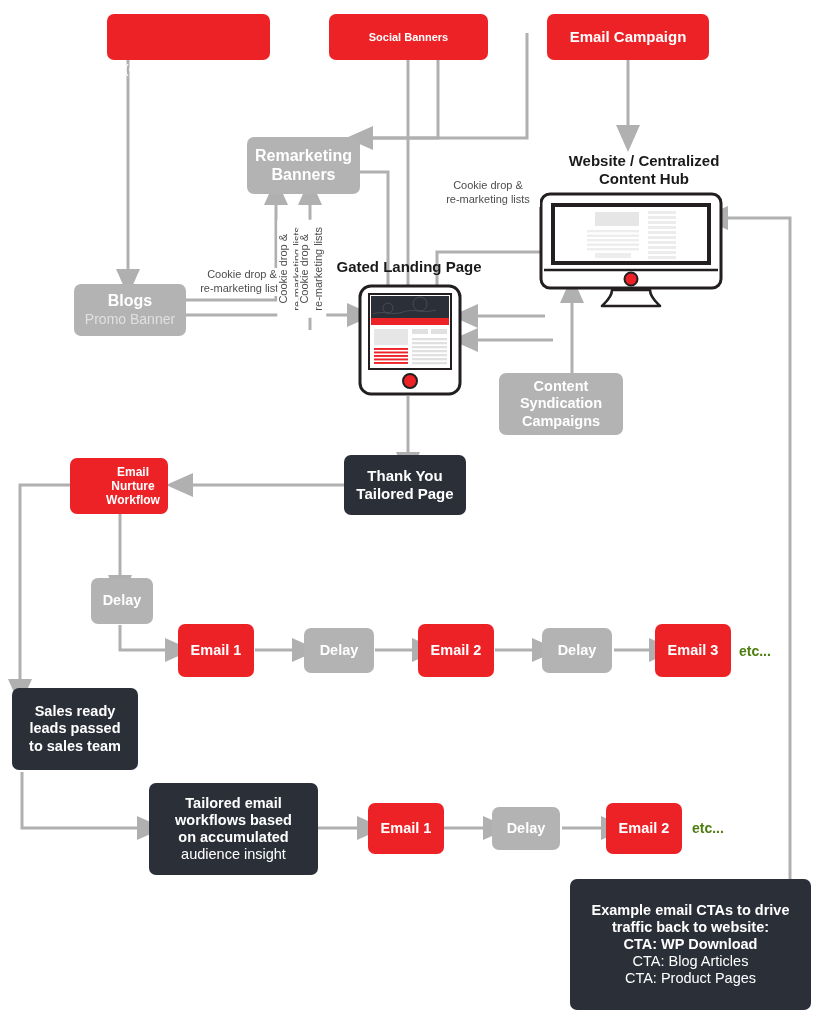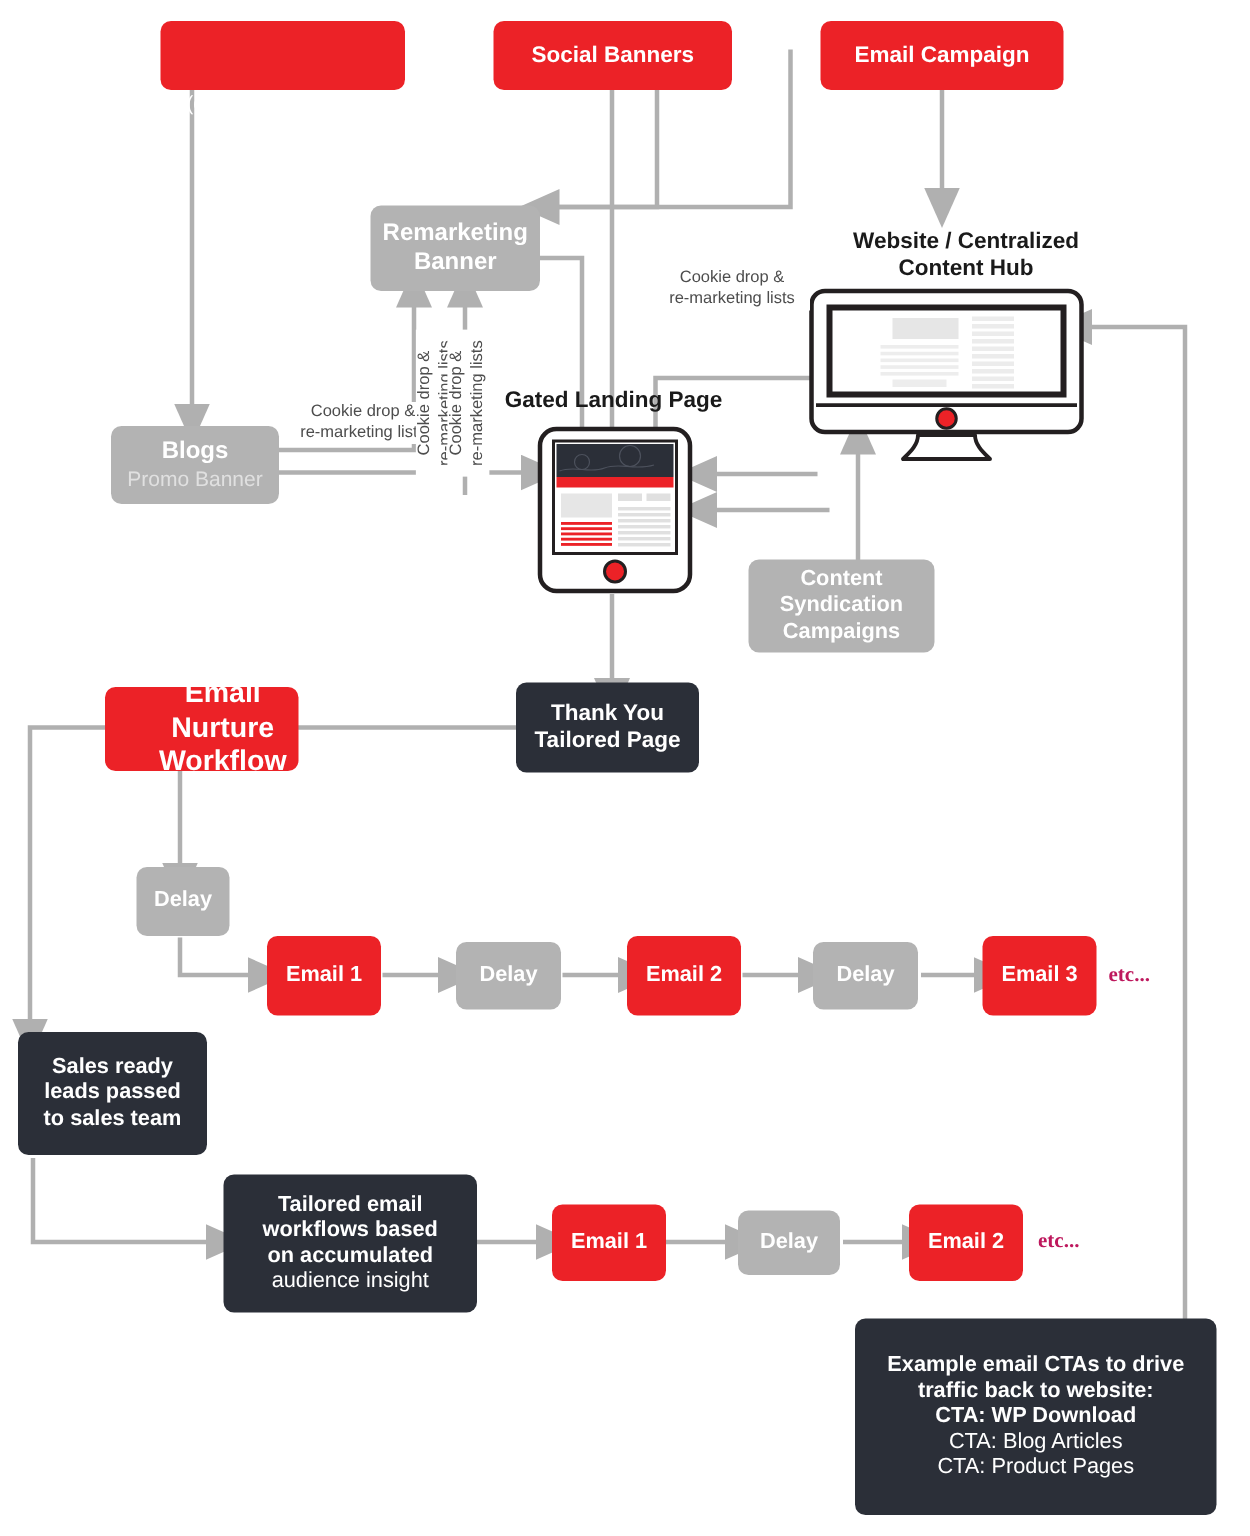--- a/index.html
+++ b/index.html
@@ -58,24 +58,23 @@
     text-align: center;
     line-height: 1.25;
     background: #ffffff;
     font-size: 11px;
   }
   .wire-label.vert {
     transform-origin: center center;
   }
   .etc {
     position: absolute;
-    color: #be185d;
+    color: #4d7c0f;
     font-weight: bold;
     font-size: 14px;
-    font-family: Liberation Serif, serif;
   }
   
   .device { position: absolute; }
 </style>
 </head>
 <body>
 
 <div id="canvas">
 
   <svg id="wires" viewBox="0 0 833 1024">
@@ -133,31 +132,31 @@
 
       <path d="M790,880 L790,218 L725,218" marker-end="url(#ah)"></path>
     </g>
   </svg>
 
   <div class="node red" style="left:107px; top:14px; width:163px; height:46px; font-size:15px;gap:47px;">
     <span class="l1">Blog Social Posts</span>
     <span class="sub" style="font-size:13.5px; color:#ffffff;">(organic &amp; paid push)</span>
   </div>
 
-  <div class="node red" style="left:329px; top:14px; width:159px; height:46px; font-size:15px;align-items:center;">
+  <div class="node red" style="left:329px; top:14px; width:159px; height:46px; font-size:11px;align-items:center;">
     <span class="l1">Social Banners</span>
   </div>
 
   <div class="node red" style="left:547px; top:14px; width:162px; height:46px; font-size:15px;">
     <span class="l1">Email Campaign</span>
   </div>
 
   <div class="node gray" style="left:247px; top:137px; width:113px; height:57px; font-size:16px;">
     <span class="l1">Remarketing</span>
-    <span class="l2">Banner</span>
+    <span class="l2">Banners</span>
   </div>
 
   <div class="node gray" style="left:74px; top:284px; width:112px; height:52px; font-size:16px;">
     <span class="l1">Blogs</span>
     <span class="sub" style="font-size:14px; color:#e0e0e0;">Promo Banner</span>
   </div>
 
   <div class="plain-label" style="left:534px; top:152px; width:220px; font-size:15px;">
     <div>Website / Centralized</div>
     <div>Content Hub</div>
@@ -237,21 +236,21 @@
     <span class="l1">Content</span>
     <span class="l2">Syndication</span>
     <span class="l3">Campaigns</span>
   </div>
 
   <div class="node dark" style="left:344px; top:455px; width:122px; height:60px; font-size:15px;">
     <span class="l1">Thank You</span>
     <span class="l2">Tailored Page</span>
   </div>
 
-  <div class="node red" style="left:70px; top:458px; width:129px; height:56px; font-size:19px;padding-left:28px;">
+  <div class="node red" style="left:70px; top:458px; width:98px; height:56px; font-size:12px;padding-left:28px;">
     <span class="l1">Email Nurture</span>
     <span class="l2">Workflow</span>
   </div>
 
   <div class="node gray" style="left:91px; top:578px; width:62px; height:46px; font-size:14.5px;">
     <span class="l1">Delay</span>
   </div>
 
   <div class="node red" style="left:178px; top:624px; width:76px; height:53px; font-size:14.5px;">
     <span class="l1">Email 1</span>

